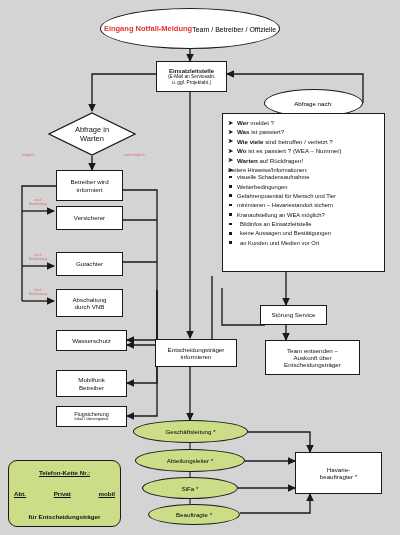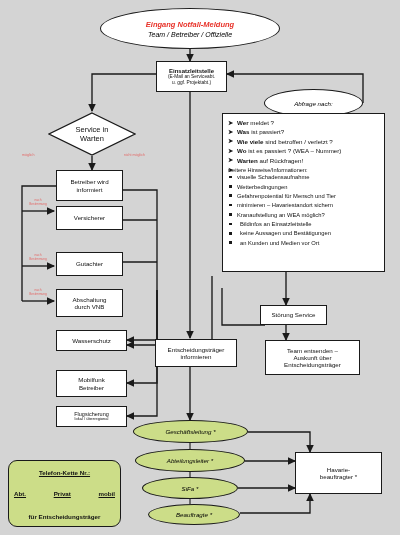--- a/index.html
+++ b/index.html
@@ -30,29 +30,28 @@
     text-align: center;
     background: #ffffff;
     border: 1px solid #1a1a1a;
     color: #111111;
     line-height: 1.15;
     z-index: 3;
   }
   .ell {
     position: absolute;
     display: flex;
-    flex-direction: column;
+    flex-direction: row;
     align-items: center;
     justify-content: center;
     text-align: center;
     background: #ffffff;
     border: 1.4px solid #1a1a1a;
     border-radius: 50%;
     z-index: 3;
-    font-style: italic;
   }
   .ell-green {
     background: #ccdd88;
     border: 1.2px solid #1a1a1a;
   }
   .diamond {
     position: absolute;
     z-index: 3;
   }
   .diamond .dshape {
@@ -298,21 +297,21 @@
         <span>an Kunden und Medien vor Ort</span>
       </li>
     </ul>
   </div>
 
   <div class="diamond" style="left:48px; top:112px; width:88px; height:44px;">
     <svg class="dshape" viewBox="0 0 88 44">
       <polygon points="44,1 87,22 44,43 1,22" fill="#ffffff" stroke="#1a1a1a" stroke-width="1.3"></polygon>
     </svg>
     <div class="dlabel">
-      <span>Service in</span>
+      <span>Abfrage in</span>
       <span>Warten</span>
     </div>
   </div>
   <div class="redlbl" style="left:22px; top:153px;">möglich</div>
   <div class="redlbl" style="left:124px; top:153px;">nicht möglich</div>
 
   <div class="node" style="left:56px; top:170px; width:67px; height:31px; flex-direction:column;">
     <span class="fs62">Betreiber wird</span>
     <span class="fs62">informiert</span>
   </div>

